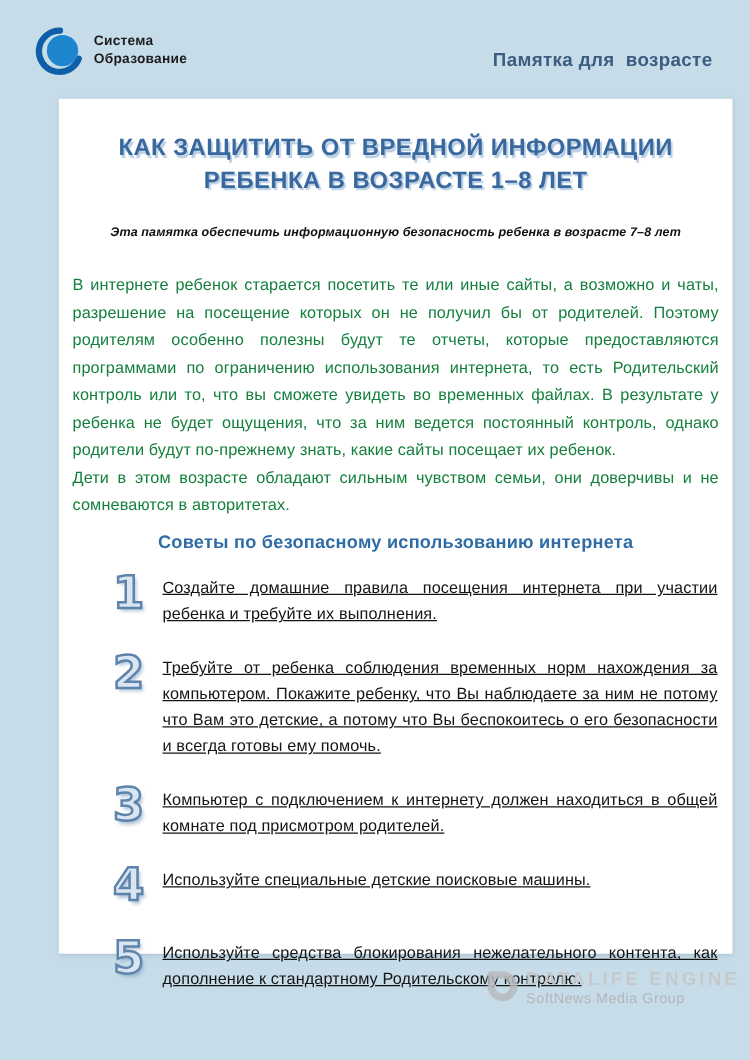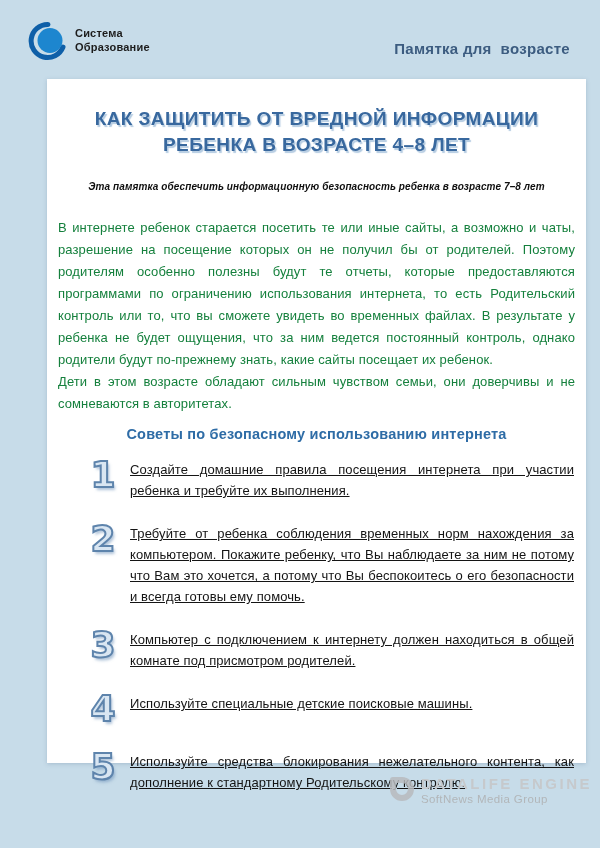--- a/index.html
+++ b/index.html
@@ -168,38 +168,38 @@
         <span>Система</span>
         <span>Образование</span>
       </div>
     </div>
     <div class="header-doc-type">Памятка для  возрасте</div>
   </div>
 
   <div class="card">
     <h1 class="doc-title">
       <span>КАК ЗАЩИТИТЬ ОТ ВРЕДНОЙ ИНФОРМАЦИИ</span>
-      <span>РЕБЕНКА В ВОЗРАСТЕ 4–8 ЛЕТ</span>
+      <span>РЕБЕНКА В ВОЗРАСТЕ 1–8 ЛЕТ</span>
     </h1>
 
     <p class="doc-subtitle">Эта памятка обеспечить информационную безопасность ребенка в возрасте 7–8 лет</p>
 
     <p class="body-par first">В интернете ребенок старается посетить те или иные сайты, а возможно и чаты, разрешение на посещение которых он не получил бы от родителей. Поэтому родителям особенно полезны будут те отчеты, которые предоставляются программами по ограничению использования интернета, то есть Родительский контроль или то, что вы сможете увидеть во временных файлах. В результате у ребенка не будет ощущения, что за ним ведется постоянный контроль, однако родители будут по-прежнему знать, какие сайты посещает их ребенок.</p>
     <p class="body-par">Дети в этом возрасте обладают сильным чувством семьи, они доверчивы и не сомневаются в авторитетах.</p>
 
     <h2 class="tips-heading">Советы по безопасному использованию интернета</h2>
 
     <div class="tips">
       <div class="tip-row">
         <span class="tip-num">1</span>
         <span class="tip-text">Создайте домашние правила посещения интернета при участии ребенка и требуйте их выполнения.</span>
       </div>
       <div class="tip-row">
         <span class="tip-num">2</span>
-        <span class="tip-text">Требуйте от ребенка соблюдения временных норм нахождения за компьютером. Покажите ребенку, что Вы наблюдаете за ним не потому что Вам это хочется, а потому что Вы беспокоитесь о его безопасности и всегда готовы ему помочь.</span>
+        <span class="tip-text">Требуйте от ребенка соблюдения временных норм нахождения за компьютером. Покажите ребенку, что Вы наблюдаете за ним не потому что Вам это детские, а потому что Вы беспокоитесь о его безопасности и всегда готовы ему помочь.</span>
       </div>
       <div class="tip-row">
         <span class="tip-num">3</span>
         <span class="tip-text">Компьютер с подключением к интернету должен находиться в общей комнате под присмотром родителей.</span>
       </div>
       <div class="tip-row">
         <span class="tip-num">4</span>
         <span class="tip-text">Используйте специальные детские поисковые машины.</span>
       </div>
       <div class="tip-row">

